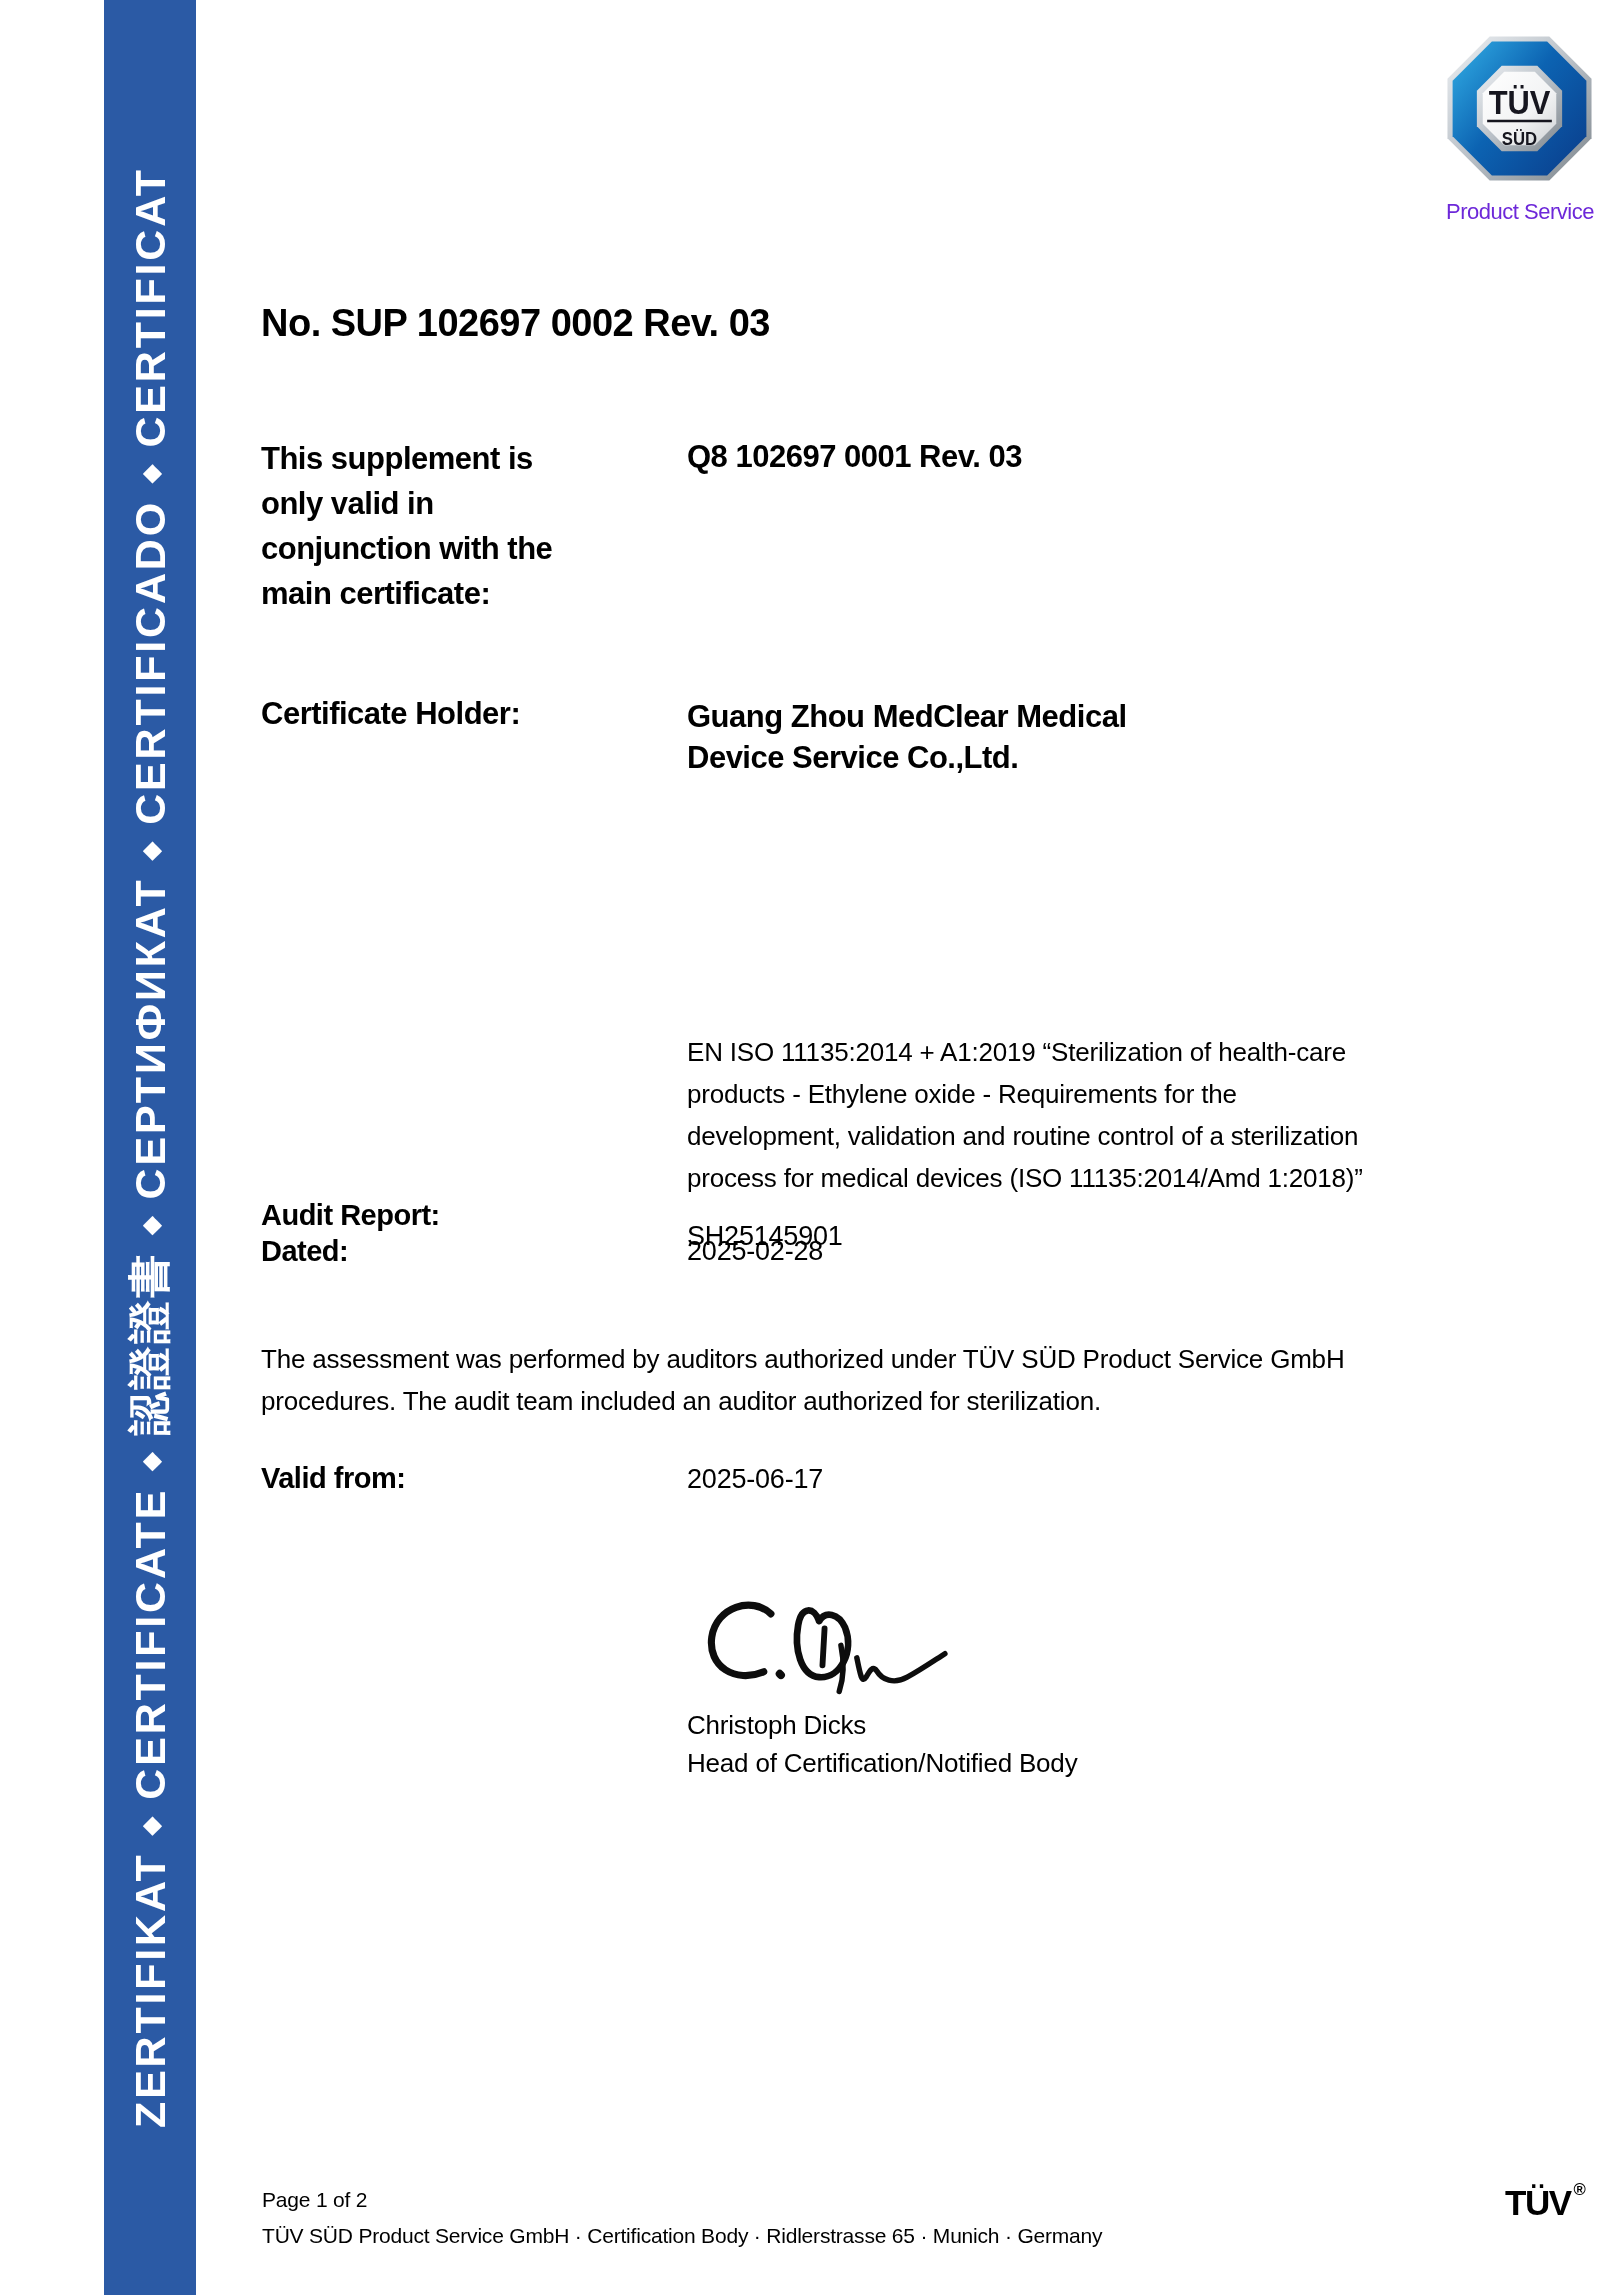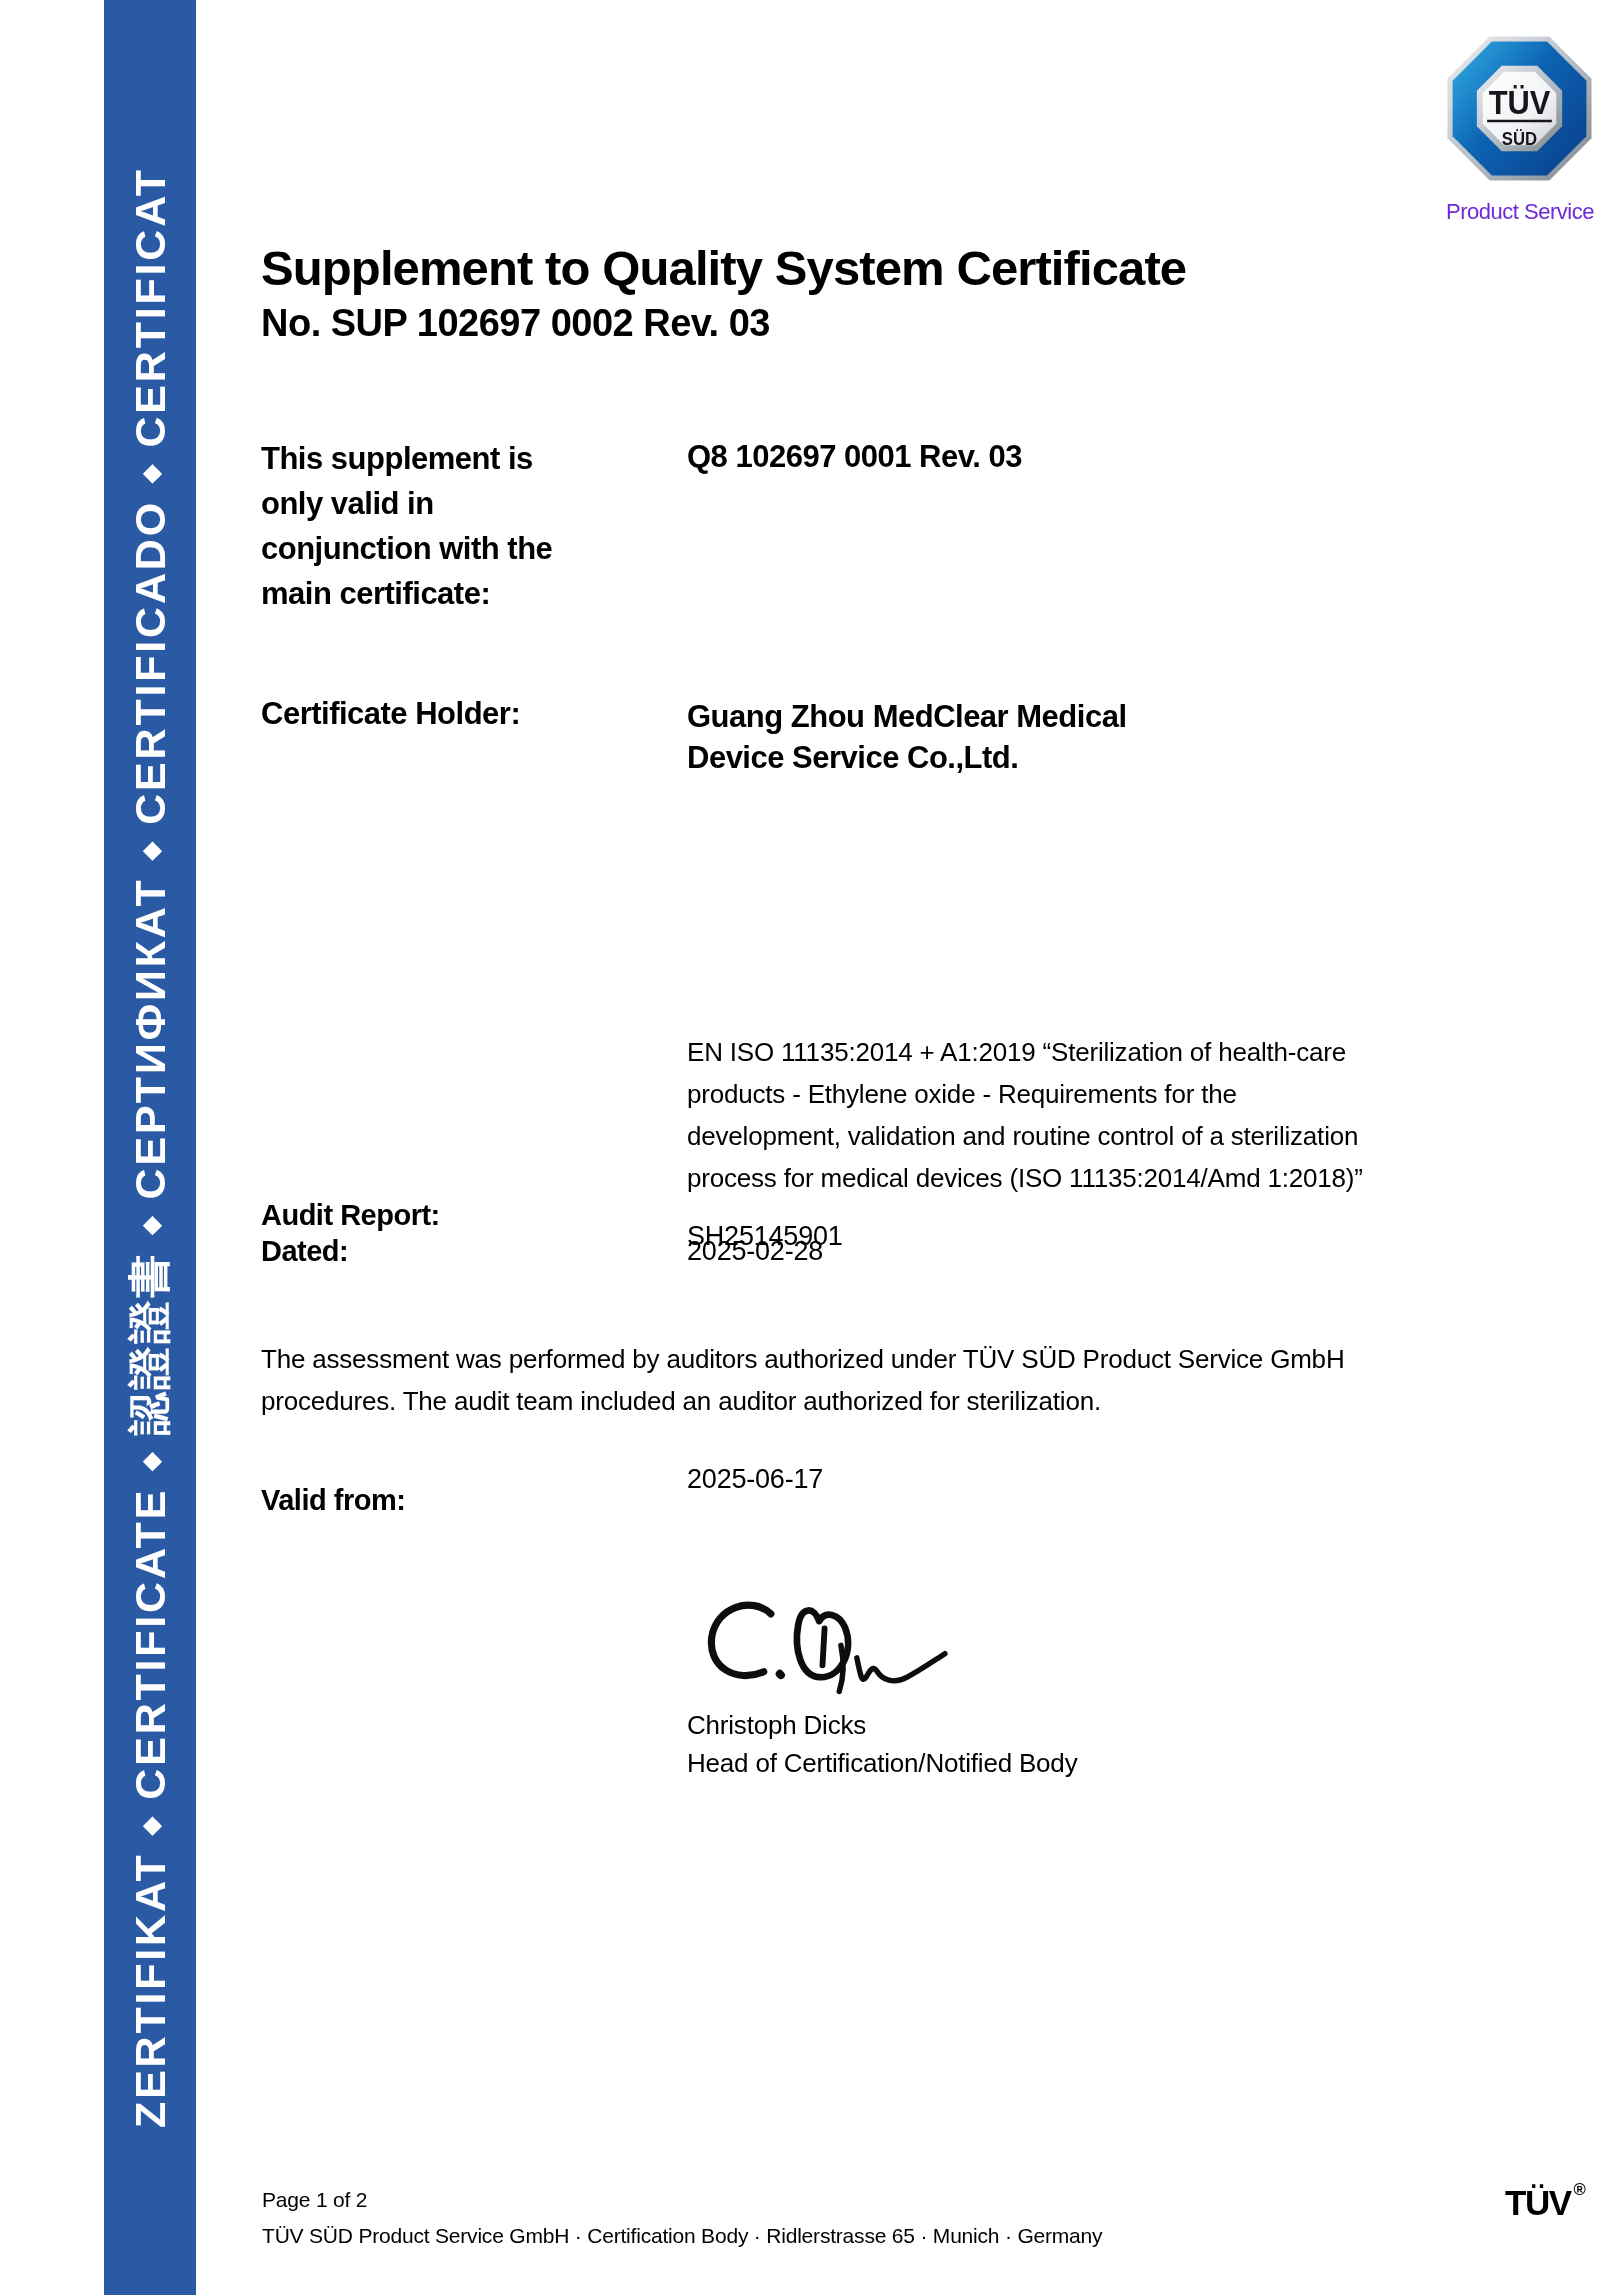--- a/index.html
+++ b/index.html
@@ -68,21 +68,21 @@
   .holder-label{top:696px; font-size:31px; letter-spacing:-0.5px;}
   .holder-name{top:696px; font-size:31px; line-height:41px; letter-spacing:-0.5px;}
   .holder-address{top:783px; font-size:26px; line-height:31.5px; letter-spacing:-0.2px;}
   .intro-par{top:970px; width:1334px; font-size:26px; line-height:30px; letter-spacing:-0.2px;}
   .standard-block{top:1031px; width:908px; font-size:26px; line-height:42px; letter-spacing:-0.2px;}
   .audit-lbl-1{top:1199px; font-size:29px; letter-spacing:-0.5px;}
   .audit-val-1{top:1221px; font-size:27px; letter-spacing:-0.2px;text-align:right;}
   .audit-lbl-2{top:1235px; font-size:29px; letter-spacing:-0.5px;}
   .audit-val-2{top:1236px; font-size:27px; letter-spacing:-0.2px;}
   .assess-par{top:1338px; width:1334px; font-size:26px; line-height:42px; letter-spacing:-0.2px;}
-  .valid-lbl{top:1462px; font-size:29px; letter-spacing:-0.5px;margin-top:22px;}
+  .valid-lbl{top:1462px; font-size:29px; letter-spacing:-0.5px;}
   .valid-val{top:1464px; font-size:27px; letter-spacing:-0.2px;}
   .signature-svg{position:absolute; left:693px; top:1595px;}
   .signatory{top:1706px; font-size:26px; line-height:38px; letter-spacing:-0.2px;}
   
   .footer-page{position:absolute; left:262px; top:2188px; font-size:21px; letter-spacing:-0.2px;}
   .footer-company{position:absolute; left:262px; top:2224px; font-size:21px; letter-spacing:-0.2px; white-space:nowrap;}
   .footer-brand{
     position:absolute; left:1505px; top:2180px;
     font-size:35px; font-weight:bold; letter-spacing:-1.4px; white-space:nowrap;
   }
@@ -135,21 +135,20 @@
       <polygon points="31.2,4.5 68.8,4.5 95.5,31.2 95.5,68.8 68.8,95.5 31.2,95.5 4.5,68.8 4.5,31.2" fill="url(#gBlue)"></polygon>
       <polygon points="37.9,21 62.1,21 79,37.9 79,62.1 62.1,79 37.9,79 21,62.1 21,37.9" fill="url(#gSilver)"></polygon>
       <polygon points="39.6,25 60.4,25 75,39.6 75,60.4 60.4,75 39.6,75 25,60.4 25,39.6" fill="url(#gWhite)"></polygon>
       <text x="50" y="53.5" text-anchor="middle" font-family="Liberation Sans, DejaVu Sans, sans-serif" font-weight="bold" font-size="22" fill="#16161f" textLength="42" lengthAdjust="spacingAndGlyphs">TÜV</text>
       <line x1="28" y1="58.5" x2="72" y2="58.5" stroke="#16161f" stroke-width="1.8"></line>
       <text x="50" y="75" text-anchor="middle" font-family="Liberation Sans, DejaVu Sans, sans-serif" font-weight="bold" font-size="13" fill="#16161f" textLength="24" lengthAdjust="spacingAndGlyphs">SÜD</text>
     </svg>
   </div>
   <div class="logo-caption">Product Service</div>
 
-  <div class="doc-title">Supplement to Quality System Certificate</div>
   <div class="doc-certno">No. SUP 102697 0002 Rev. 03</div>
 
   <div class="lbl-col supp-label pre b">This supplement is
 only valid in
 conjunction with the
 main certificate:</div>
   <div class="val-col supp-value b">Q8 102697 0001 Rev. 03</div>
 
   <div class="lbl-col holder-label b">Certificate Holder:</div>
   <div class="val-col holder-name pre b">Guang Zhou MedClear Medical

